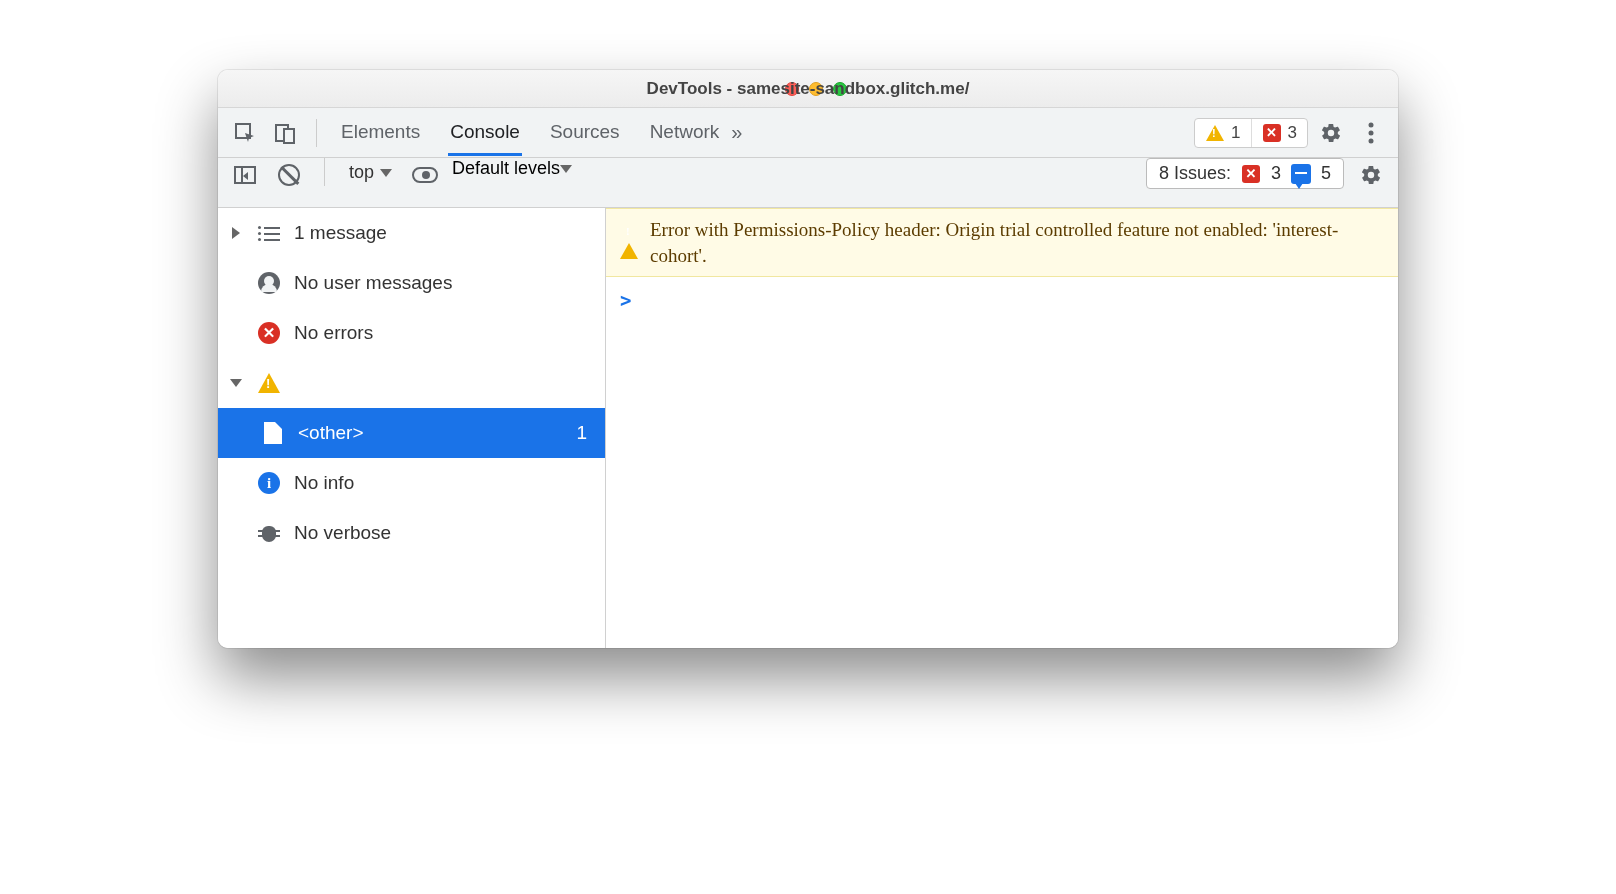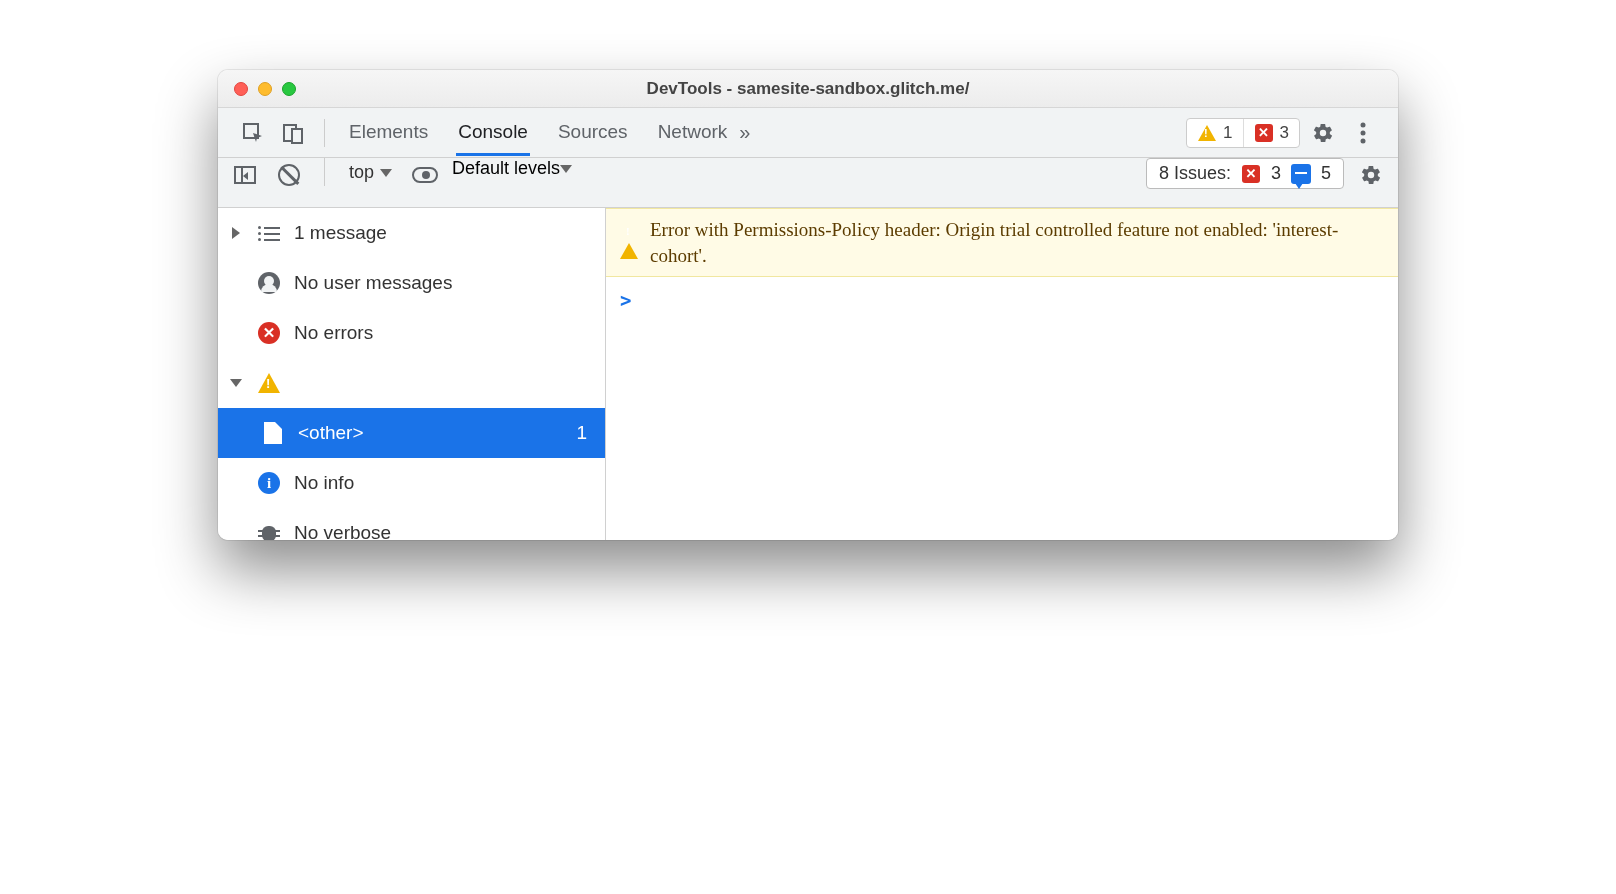--- a/index.html
+++ b/index.html
@@ -21,20 +21,21 @@
     flex-direction: column;
   }
   
   .titlebar {
     height: 38px;
     background: linear-gradient(#f6f6f6,#ececec);
     border-bottom: 1px solid #d6d6d6;
     display: flex;
     align-items: center;
     position: relative;
+    justify-content: center;
   }
   .traffic {
     display: flex;
     gap: 10px;
     padding-left: 16px;
   }
   .tl-dot { width: 14px; height: 14px; border-radius: 50%; }
   .tl-red { background:#ff5f57; border:1px solid #e24640;}
   .tl-yellow { background:#febc2e; border:1px solid #dfa023;}
   .tl-green { background:#28c840; border:1px solid #1ba42c;}
@@ -47,21 +48,21 @@
     font-weight: 600;
     pointer-events: none;
   }
   
   .tabbar {
     height: 50px;
     background: #f1f3f4;
     border-bottom: 1px solid #d0d0d0;
     display: flex;
     align-items: center;
-    padding: 0 18px;
+    padding: 0 10px;
     gap: 6px;
   }
   .iconbtn {
     width: 34px; height: 34px;
     display:flex;align-items:center;justify-content:center;
     color:#5f6368;
     border-radius:3px;
     cursor:pointer;
   }
   .divider-v { width:1px; height:28px; background:#ccc; margin:0 8px;}
@@ -122,21 +123,21 @@
   }
   .issues-box {
     border:1px solid #bbb;border-radius:4px;background:#fff;
     display:flex;align-items:center;padding:4px 12px;gap:10px;
     font-size:18px;color:#333;cursor:pointer;
   }
   .msg-ic { width:20px;height:20px;background:#1a73e8;border-radius:3px;position:relative;}
   .msg-ic::after{content:"";position:absolute;left:4px;bottom:-5px;width:0;height:0;border-left:4px solid transparent;border-right:4px solid transparent;border-top:6px solid #1a73e8;}
   .msg-ic::before{content:"";position:absolute;left:4px;top:8px;right:4px;height:2px;background:#fff;}
   
-  .body { display:flex; height: 332px; }
+  .body { display:flex; height: 440px; }
   .sidebar {
     width: 388px;
     border-right:1px solid #d0d0d0;
     background:#fff;
     font-size:19px;
     color:#333;
     overflow:auto;
   }
   .srow {
     display:flex;align-items:center;

